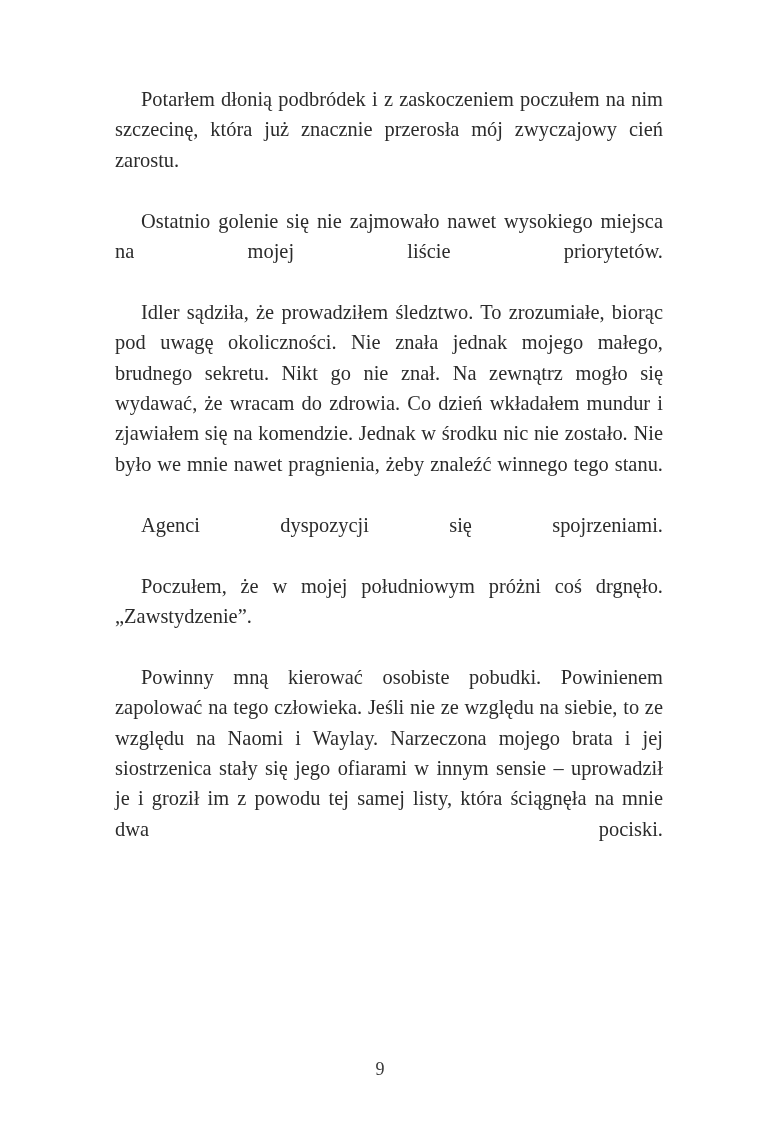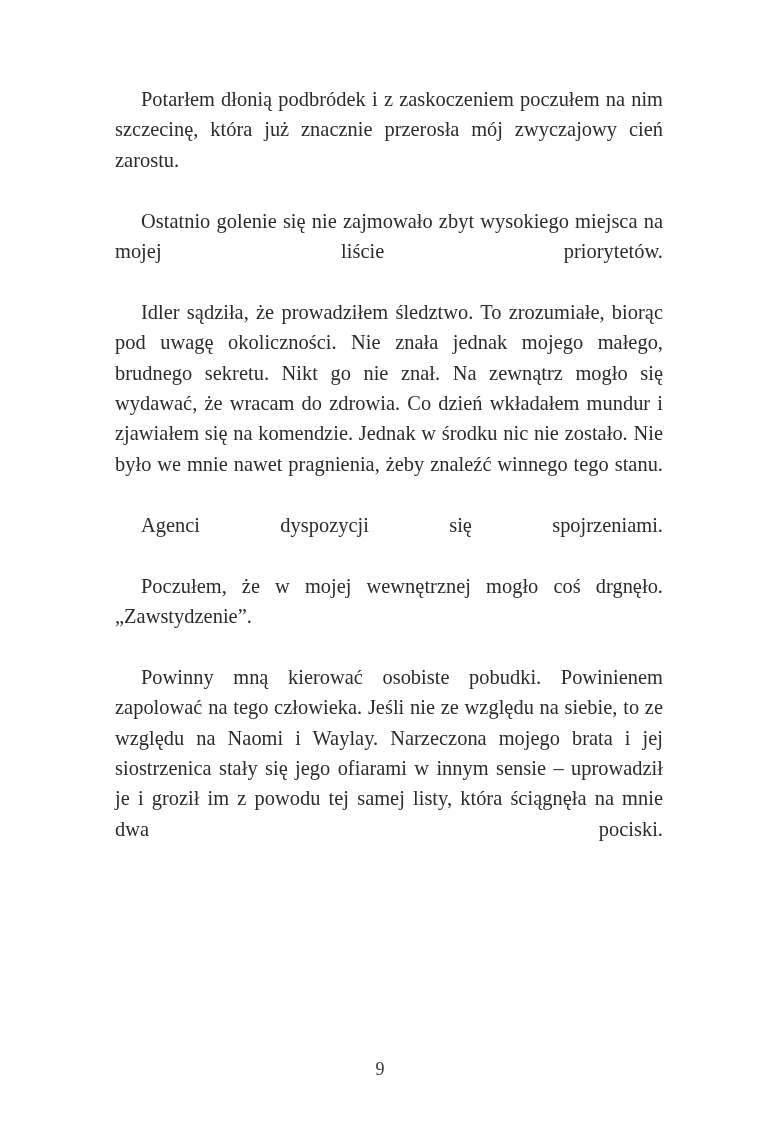--- a/index.html
+++ b/index.html
@@ -67,23 +67,23 @@
     font-family: "Liberation Serif", "DejaVu Serif", serif;
   }
 </style>
 </head>
 <body>
 
 <div class="page">
 
   <div class="text-block">
     <p class="para">Potarłem dłonią podbródek i z zaskoczeniem poczułem na nim szczecinę, która już znacznie przerosła mój zwyczajowy cień zarostu.</p>
-    <p class="para">Ostatnio golenie się nie zajmowało zbyt wysokiego miejsca na mojej liście priorytetów.</p>
+    <p class="para">Ostatnio golenie się nie zajmowało nawet wysokiego miejsca na mojej liście priorytetów.</p>
     <p class="para">Idler sądziła, że prowadziłem śledztwo. To zrozumiałe, biorąc pod uwagę okoliczności. Nie znała jednak mojego małego, brudnego sekretu. Nikt go nie znał. Na zewnątrz mogło się wydawać, że wracam do zdrowia. Co dzień wkładałem mundur i zjawiałem się na komendzie. Jednak w środku nic nie zostało. Nie było we mnie nawet pragnienia, żeby znaleźć winnego tego stanu.</p>
     <p class="para">Agenci dyspozycji się spojrzeniami.</p>
-    <p class="para">Poczułem, że w mojej wewnętrznej mogło coś drgnęło. „Zawstydzenie”.</p>
+    <p class="para">Poczułem, że w mojej południowym próżni coś drgnęło. „Zawstydzenie”.</p>
     <p class="para">Powinny mną kierować osobiste pobudki. Powinienem zapolować na tego człowieka. Jeśli nie ze względu na siebie, to ze względu na Naomi i Waylay. Narzeczona mojego brata i jej siostrzenica stały się jego ofiarami w innym sensie – uprowadził je i groził im z powodu tej samej listy, która ściągnęła na mnie dwa pociski.</p>
 
   </div>
 
   <div class="page-number">9</div>
 
 </div>
 
 </body></html>

